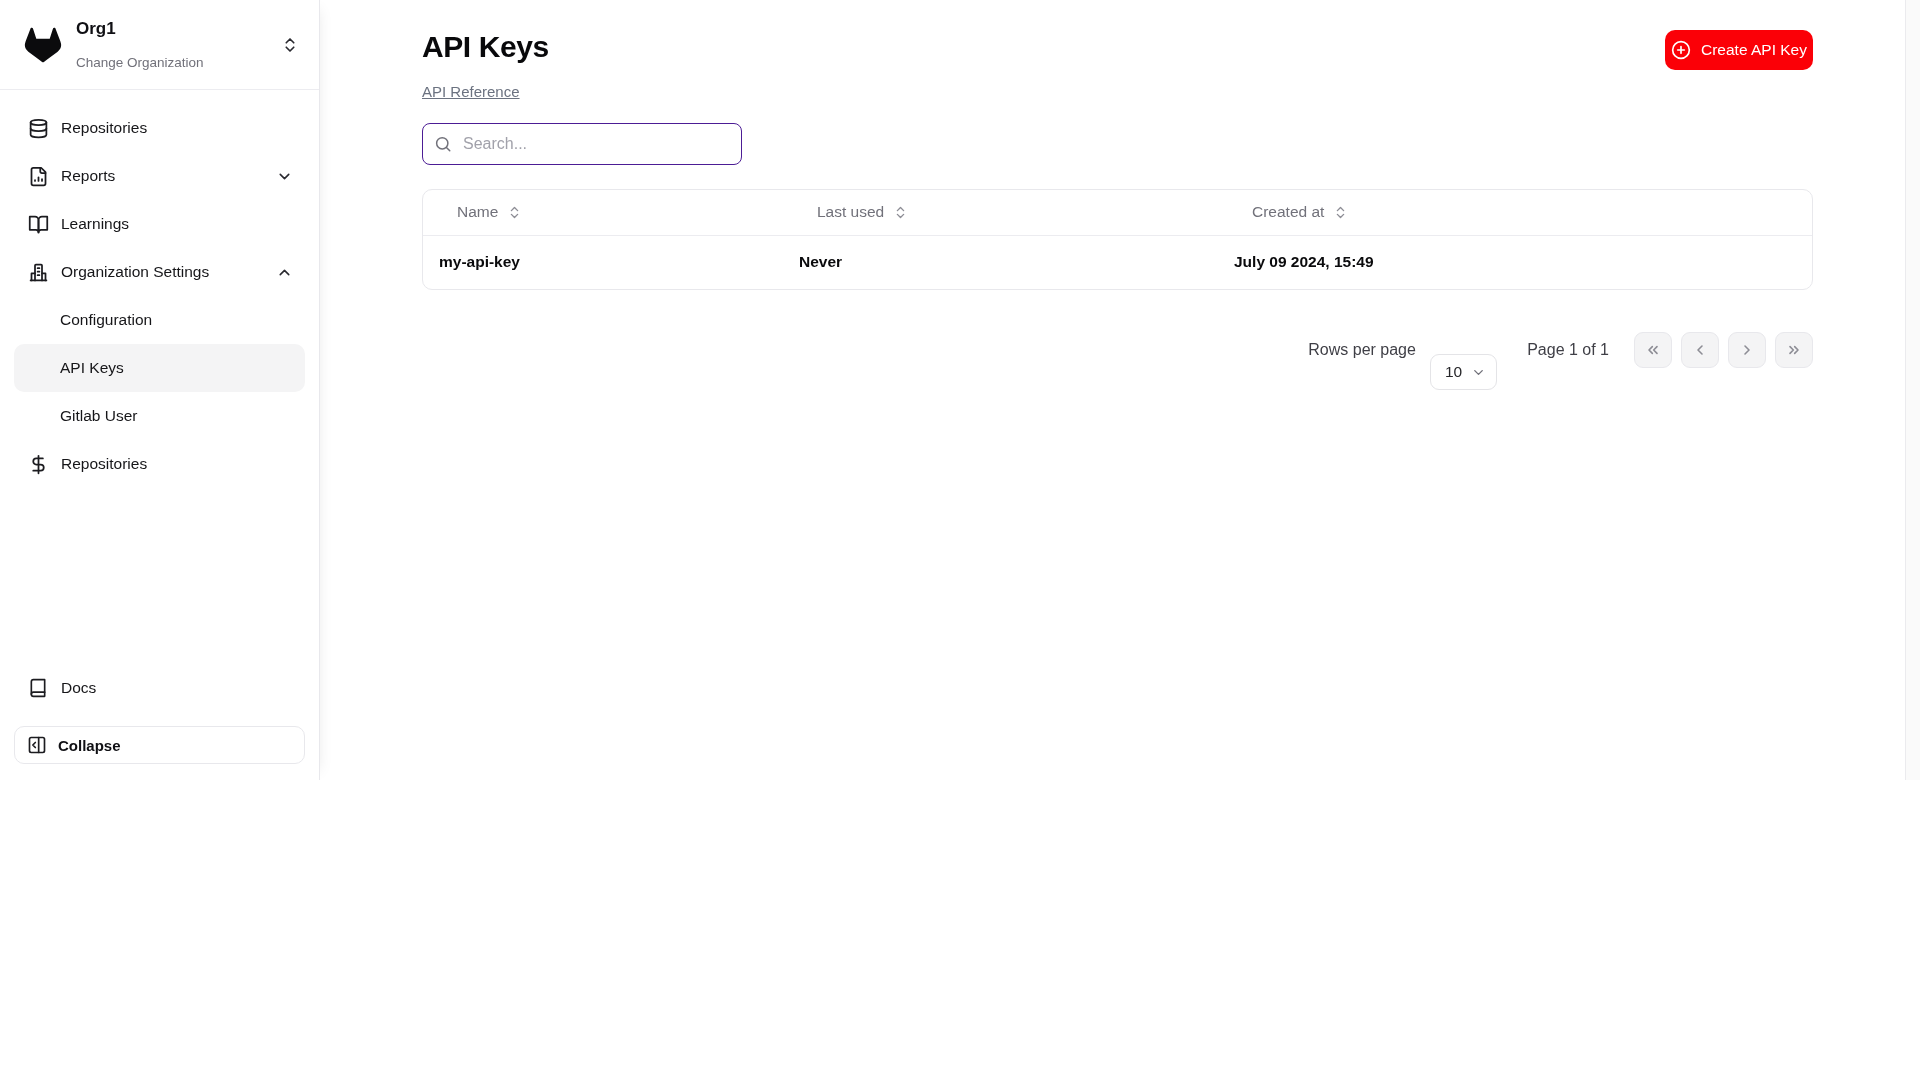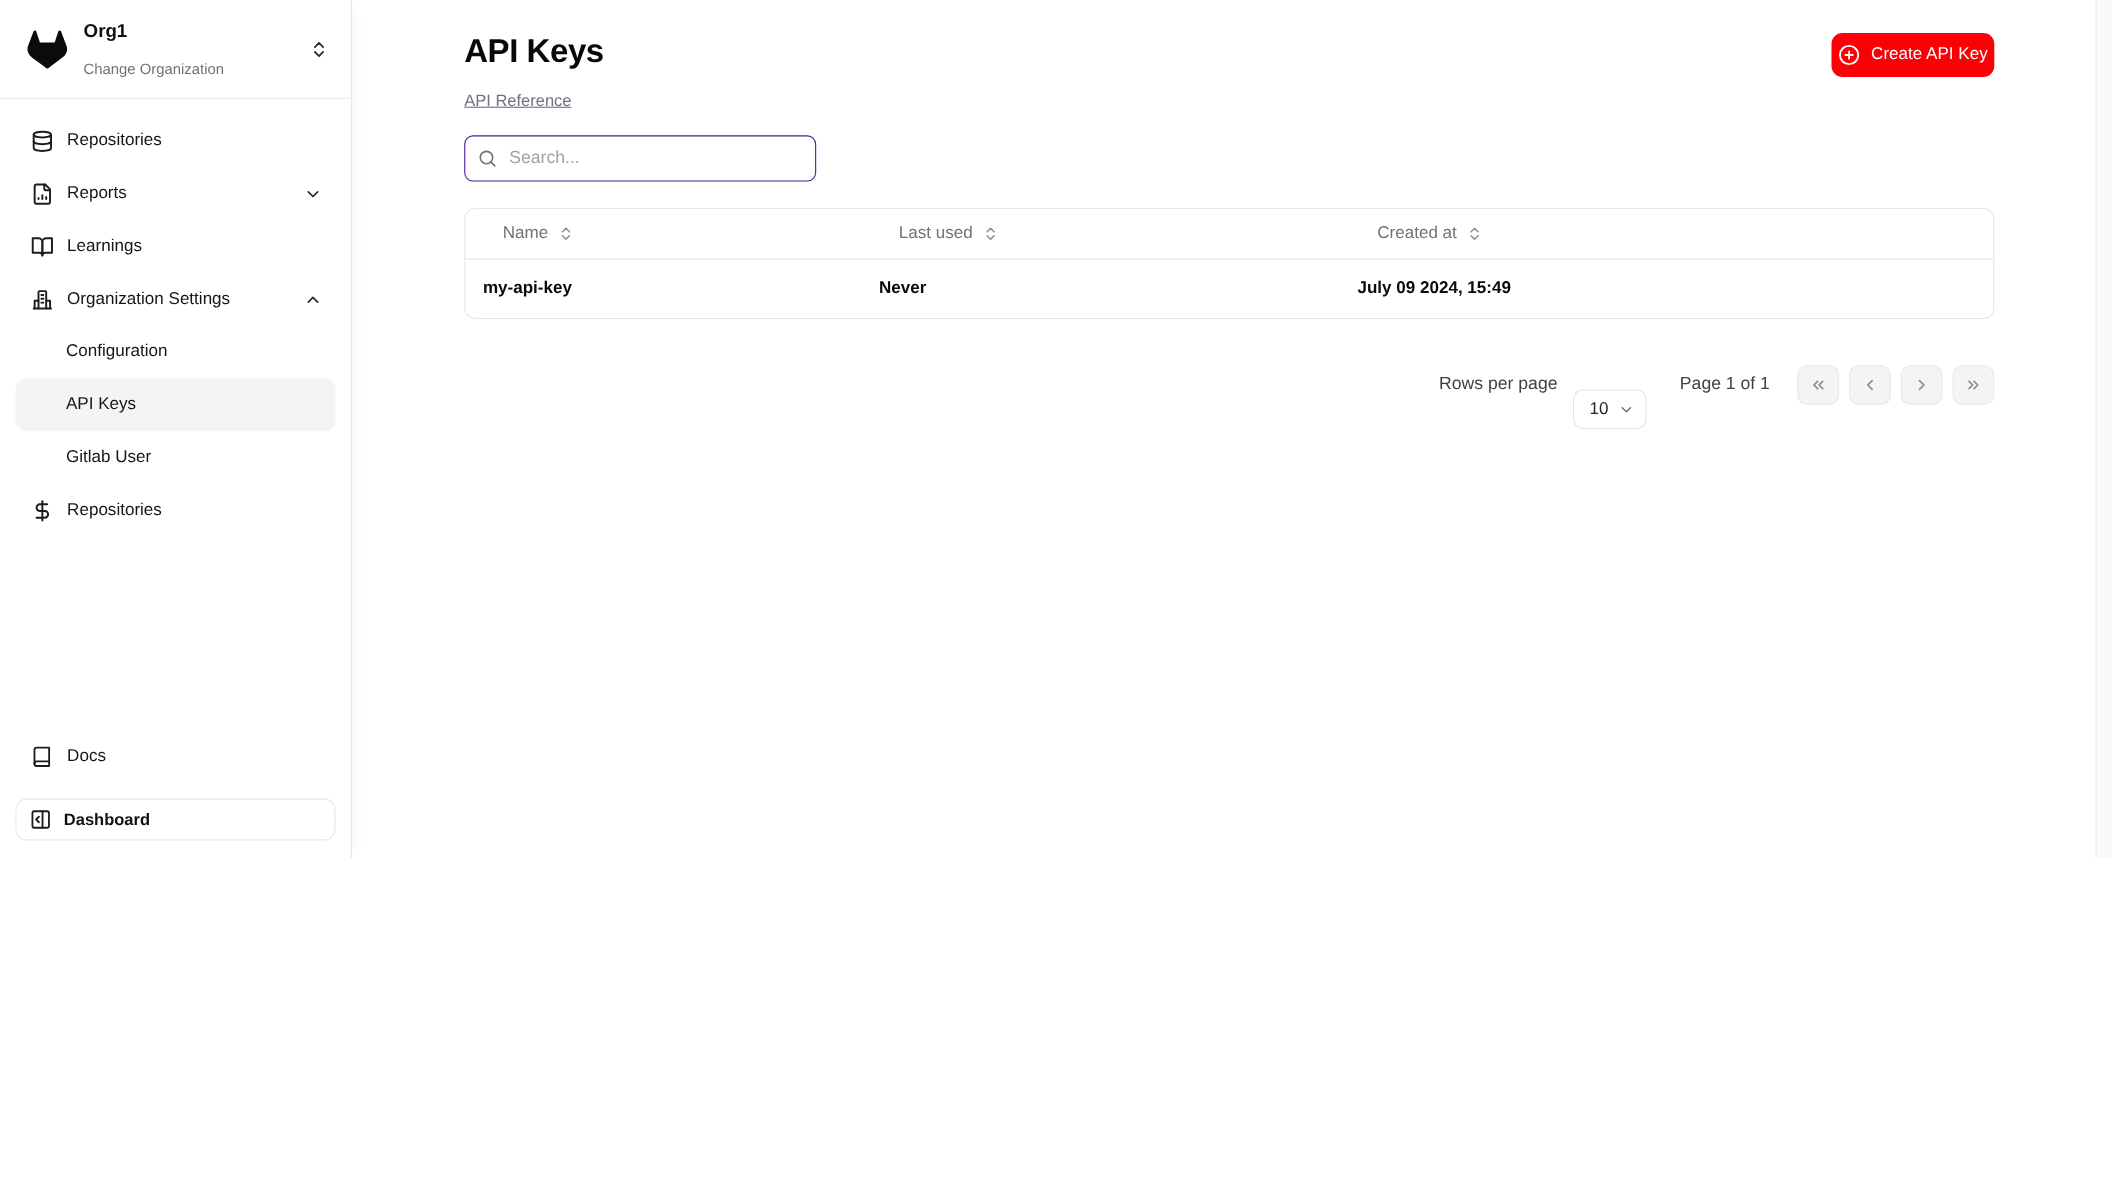--- a/index.html
+++ b/index.html
@@ -280,21 +280,21 @@
         <span>Docs</span>
       </div>
 
 
       <button class="collapse-btn">
         <span class="nav-ic">
             <svg width="20" height="20">
               <use href="#i-panelclose"></use>
             </svg>
           </span>
-        <span>Dashboard</span>
+        <span>Collapse</span>
       </button>
     </div>
   </aside>
 
   <main class="main">
 
     <div class="main-header">
       <h1 class="page-title">API Keys</h1>
       <button class="create-btn">
         <svg>

